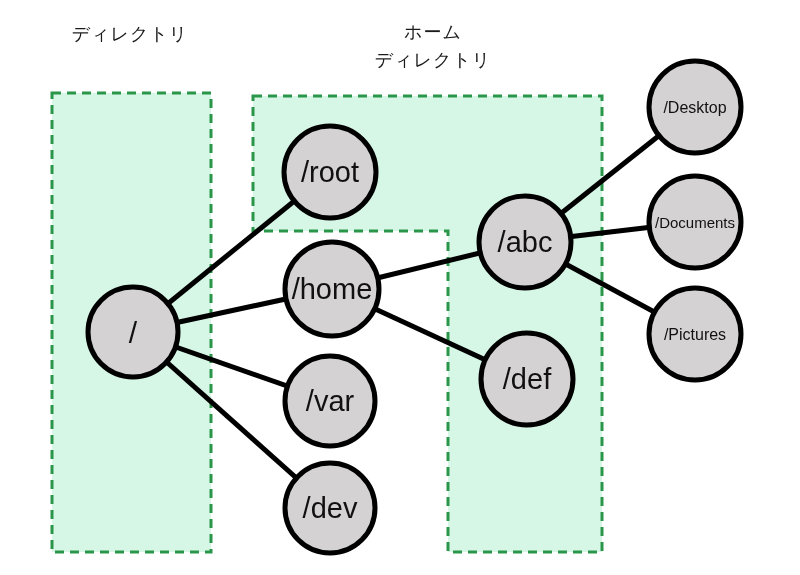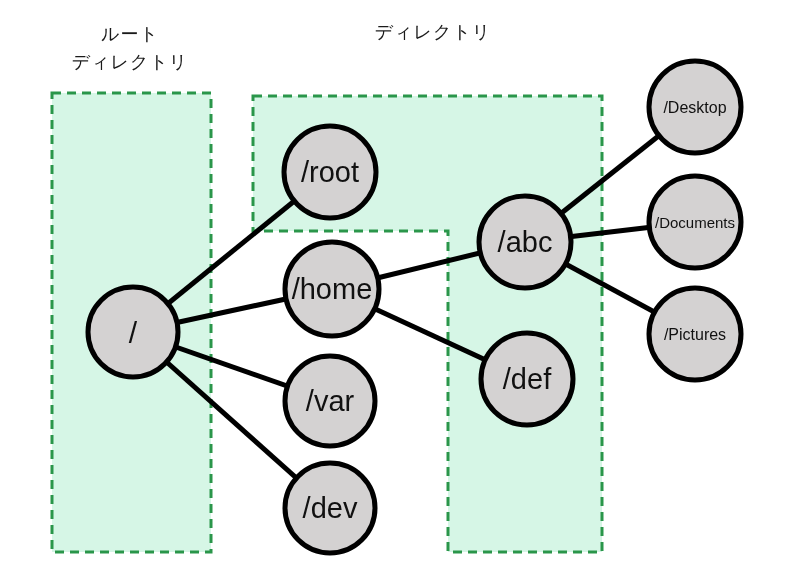--- a/index.html
+++ b/index.html
@@ -85,21 +85,21 @@
         <circle cx="695" cy="222" r="46" fill="#d4d2d2" stroke="#000000" stroke-width="5"></circle>
         <text x="695" y="222" text-anchor="middle" dominant-baseline="central" font-size="15" fill="#111111">/Documents</text>
       </g>
       <g>
         <circle cx="695" cy="334" r="46" fill="#d4d2d2" stroke="#000000" stroke-width="5"></circle>
         <text x="695" y="334" text-anchor="middle" dominant-baseline="central" font-size="16" fill="#111111">/Pictures</text>
       </g>
     </svg>
 
   <div class="region-label" id="root-region-label">
-    <div>ルート</div>
     <div>ディレクトリ</div>
   </div>
 
   <div class="region-label" id="home-region-label">
+    <div>ホーム</div>
     <div>ディレクトリ</div>
   </div>
 
 </div>
 
 </body></html>

